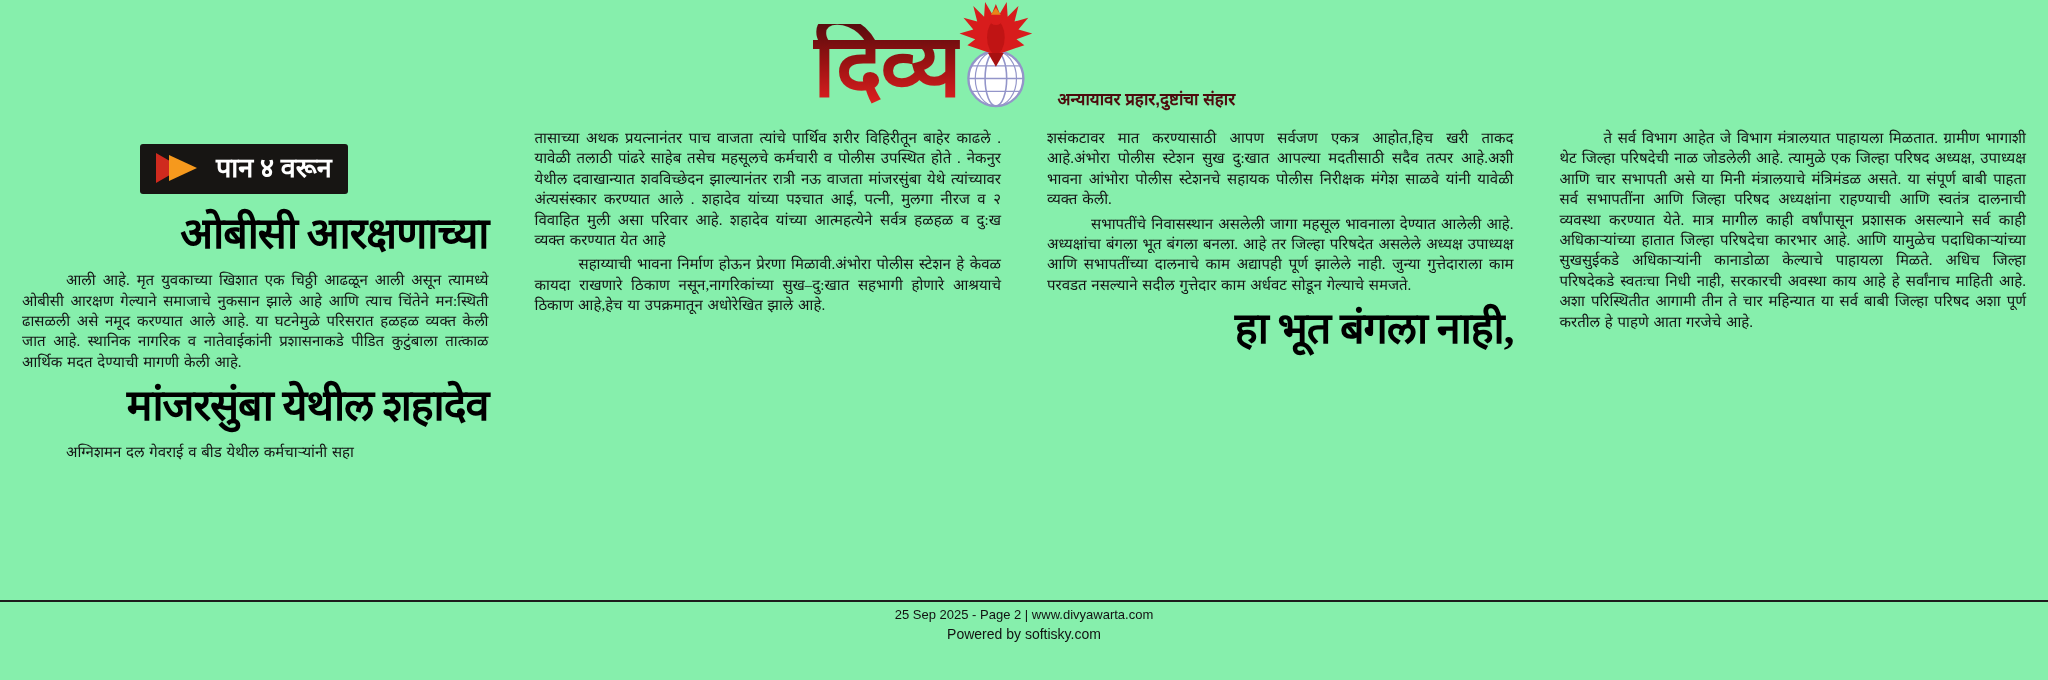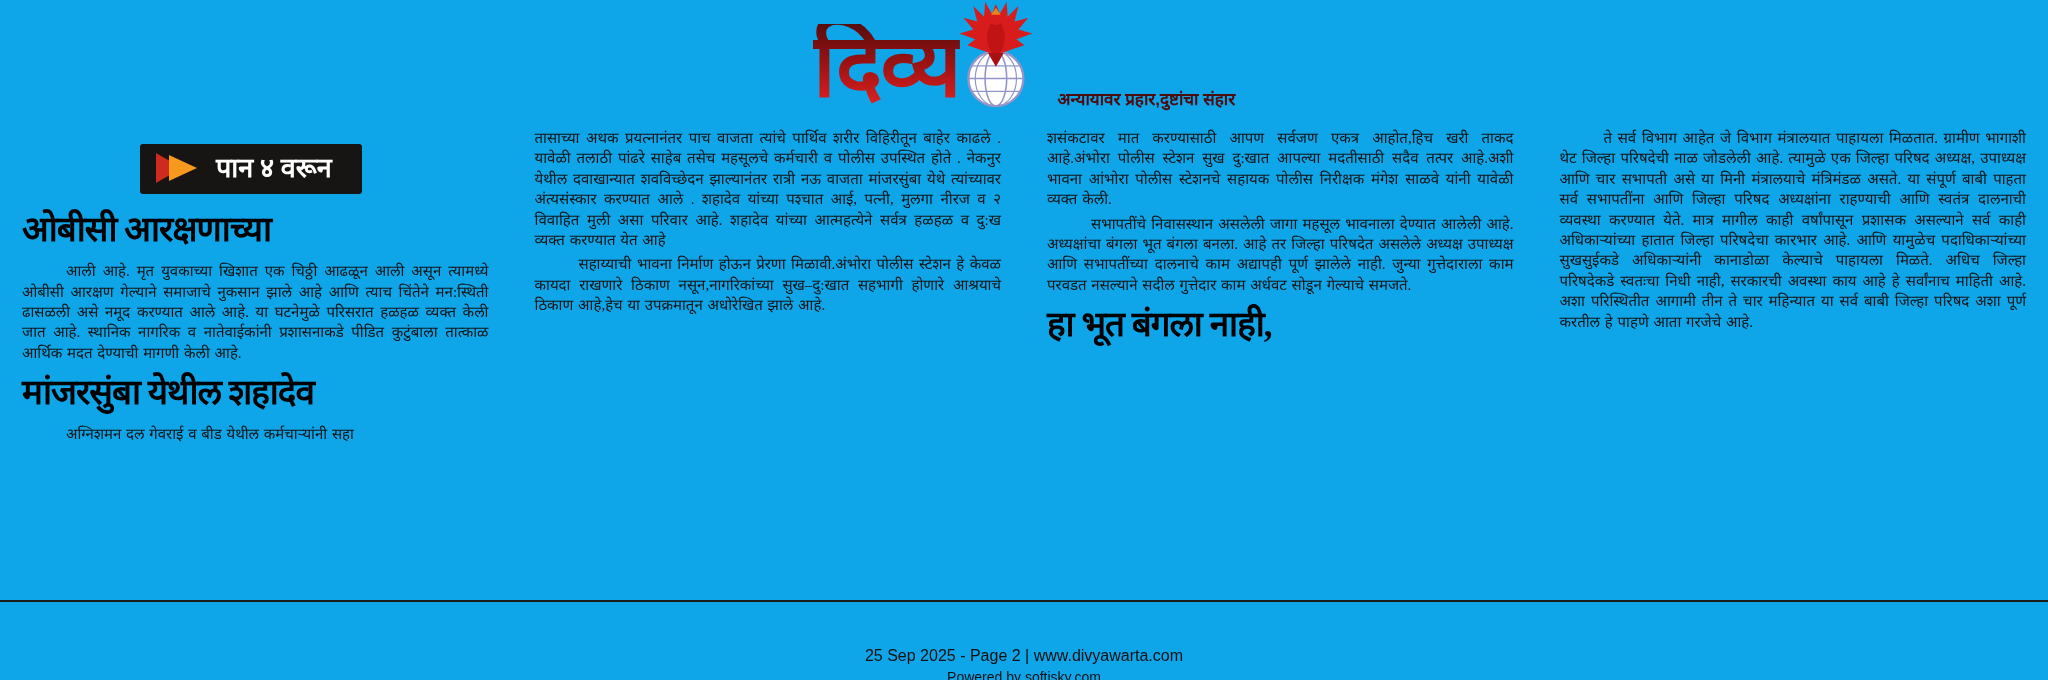--- a/index.html
+++ b/index.html
@@ -1,21 +1,21 @@
 <!DOCTYPE html>
 <html lang="mr"><head>
 <meta charset="utf-8">
 <style>
   html,body { margin:0; padding:0; background:#ffffff; }
   body {
     width:2048px; height:680px; position:relative; overflow:hidden;
     font-family:"Liberation Serif","DejaVu Serif",serif;
     color:#111;
   }
-  .page { position:relative; width:2048px; height:680px; background:#0ea5e9; }
+  .page { position:relative; width:2048px; height:680px; background:#86efac; }
 
   
   .masthead {
     position:absolute; top:0; left:50%; transform:translateX(-50%);
     display:flex; align-items:flex-end; height:110px; white-space:nowrap;
   }
   .m-title {
     font-size:88px; font-weight:bold; line-height:0.98; letter-spacing:-2px;
     background:linear-gradient(180deg,#580c0e 0%,#9a1212 45%,#e82222 100%);
     -webkit-background-clip:text; background-clip:text; color:transparent;
@@ -32,39 +32,39 @@
     position:absolute; top:128px; left:22px; right:22px;
     display:flex; gap:46px;
   }
   .column { flex:1 1 0; min-width:0; }
   .para {
     font-size:15px; line-height:1.36; text-align:justify; margin:0 0 4px 0; color:#141414;
     word-spacing:1px;
   }
   .para.indent { text-indent:44px; }
   .headline {
-    font-size:35px; font-weight:bold; text-align:left; color:#000;
+    font-size:43px; font-weight:bold; text-align:right; color:#000;
     margin:10px 0 12px 0; line-height:1.12; letter-spacing:-1px;
   }
 
   
   .badge {
     display:inline-flex; align-items:center; gap:12px;
     background:#171513; border-radius:3px;
-    padding:8px 30px 10px 16px; margin:16px 16px 6px 118px;
+    padding:8px 16px 10px 16px; margin:16px 16px 6px 118px;
   }
   .badge-label { font-size:27px; font-weight:bold; color:#fff; line-height:1; }
 
   
   .footer-divider { position:absolute; top:600px; left:0; right:0; border-top:2px solid #1c1c1c; }
   .footer {
     position:absolute; top:607px; left:0; right:0; text-align:center;
     font-family:"Liberation Sans","DejaVu Sans",sans-serif; color:#111;
   }
-  .footer-line1 { font-size:16px;margin-top:40px; }
+  .footer-line1 { font-size:13px; }
   .footer-line2 { font-size:14px; margin-top:4px; }
 </style>
 </head>
 <body>
 
 <div class="page">
 
   <div class="masthead">
     <div class="m-title">दिव्य</div>
     <svg class="m-logo" viewBox="0 0 90 112" xmlns="http://www.w3.org/2000/svg">

